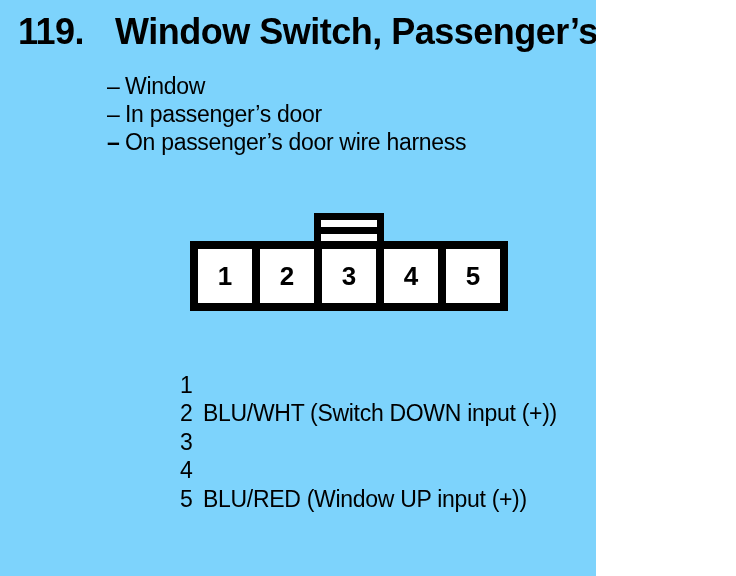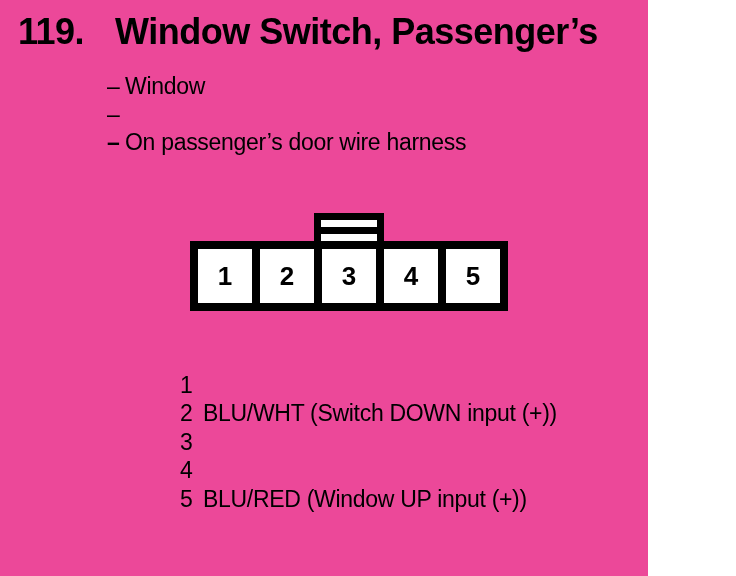--- a/index.html
+++ b/index.html
@@ -1,20 +1,20 @@
 <!DOCTYPE html>
 <html><head>
 <meta charset="utf-8">
 <style>
   html, body { margin: 0; padding: 0; }
   .page {
     position: relative;
-    width: 648px;
+    width: 596px;
     height: 576px;
-    background: #ec4899;
+    background: #7dd3fc;
     color: #000000;
     font-family: "Liberation Sans", sans-serif;
     overflow: hidden;
   }
 
   
   .title-row {
     position: absolute;
     left: 0; top: 14px;
     width: 736px;
@@ -105,20 +105,21 @@
     <span class="title-text">Window Switch, Passenger’s</span>
   </div>
 
   <div class="bullets">
     <div class="bullet-row">
       <span class="bullet-dash">–</span>
       <span class="bullet-text">Window</span>
     </div>
     <div class="bullet-row">
       <span class="bullet-dash">–</span>
+      <span class="bullet-text">In passenger’s door</span>
     </div>
     <div class="bullet-row heavy-dash">
       <span class="bullet-dash">–</span>
       <span class="bullet-text">On passenger’s door wire harness</span>
     </div>
   </div>
 
   <div class="connector">
     <div class="connector-tab">
       <div class="connector-tab-bar"></div>

